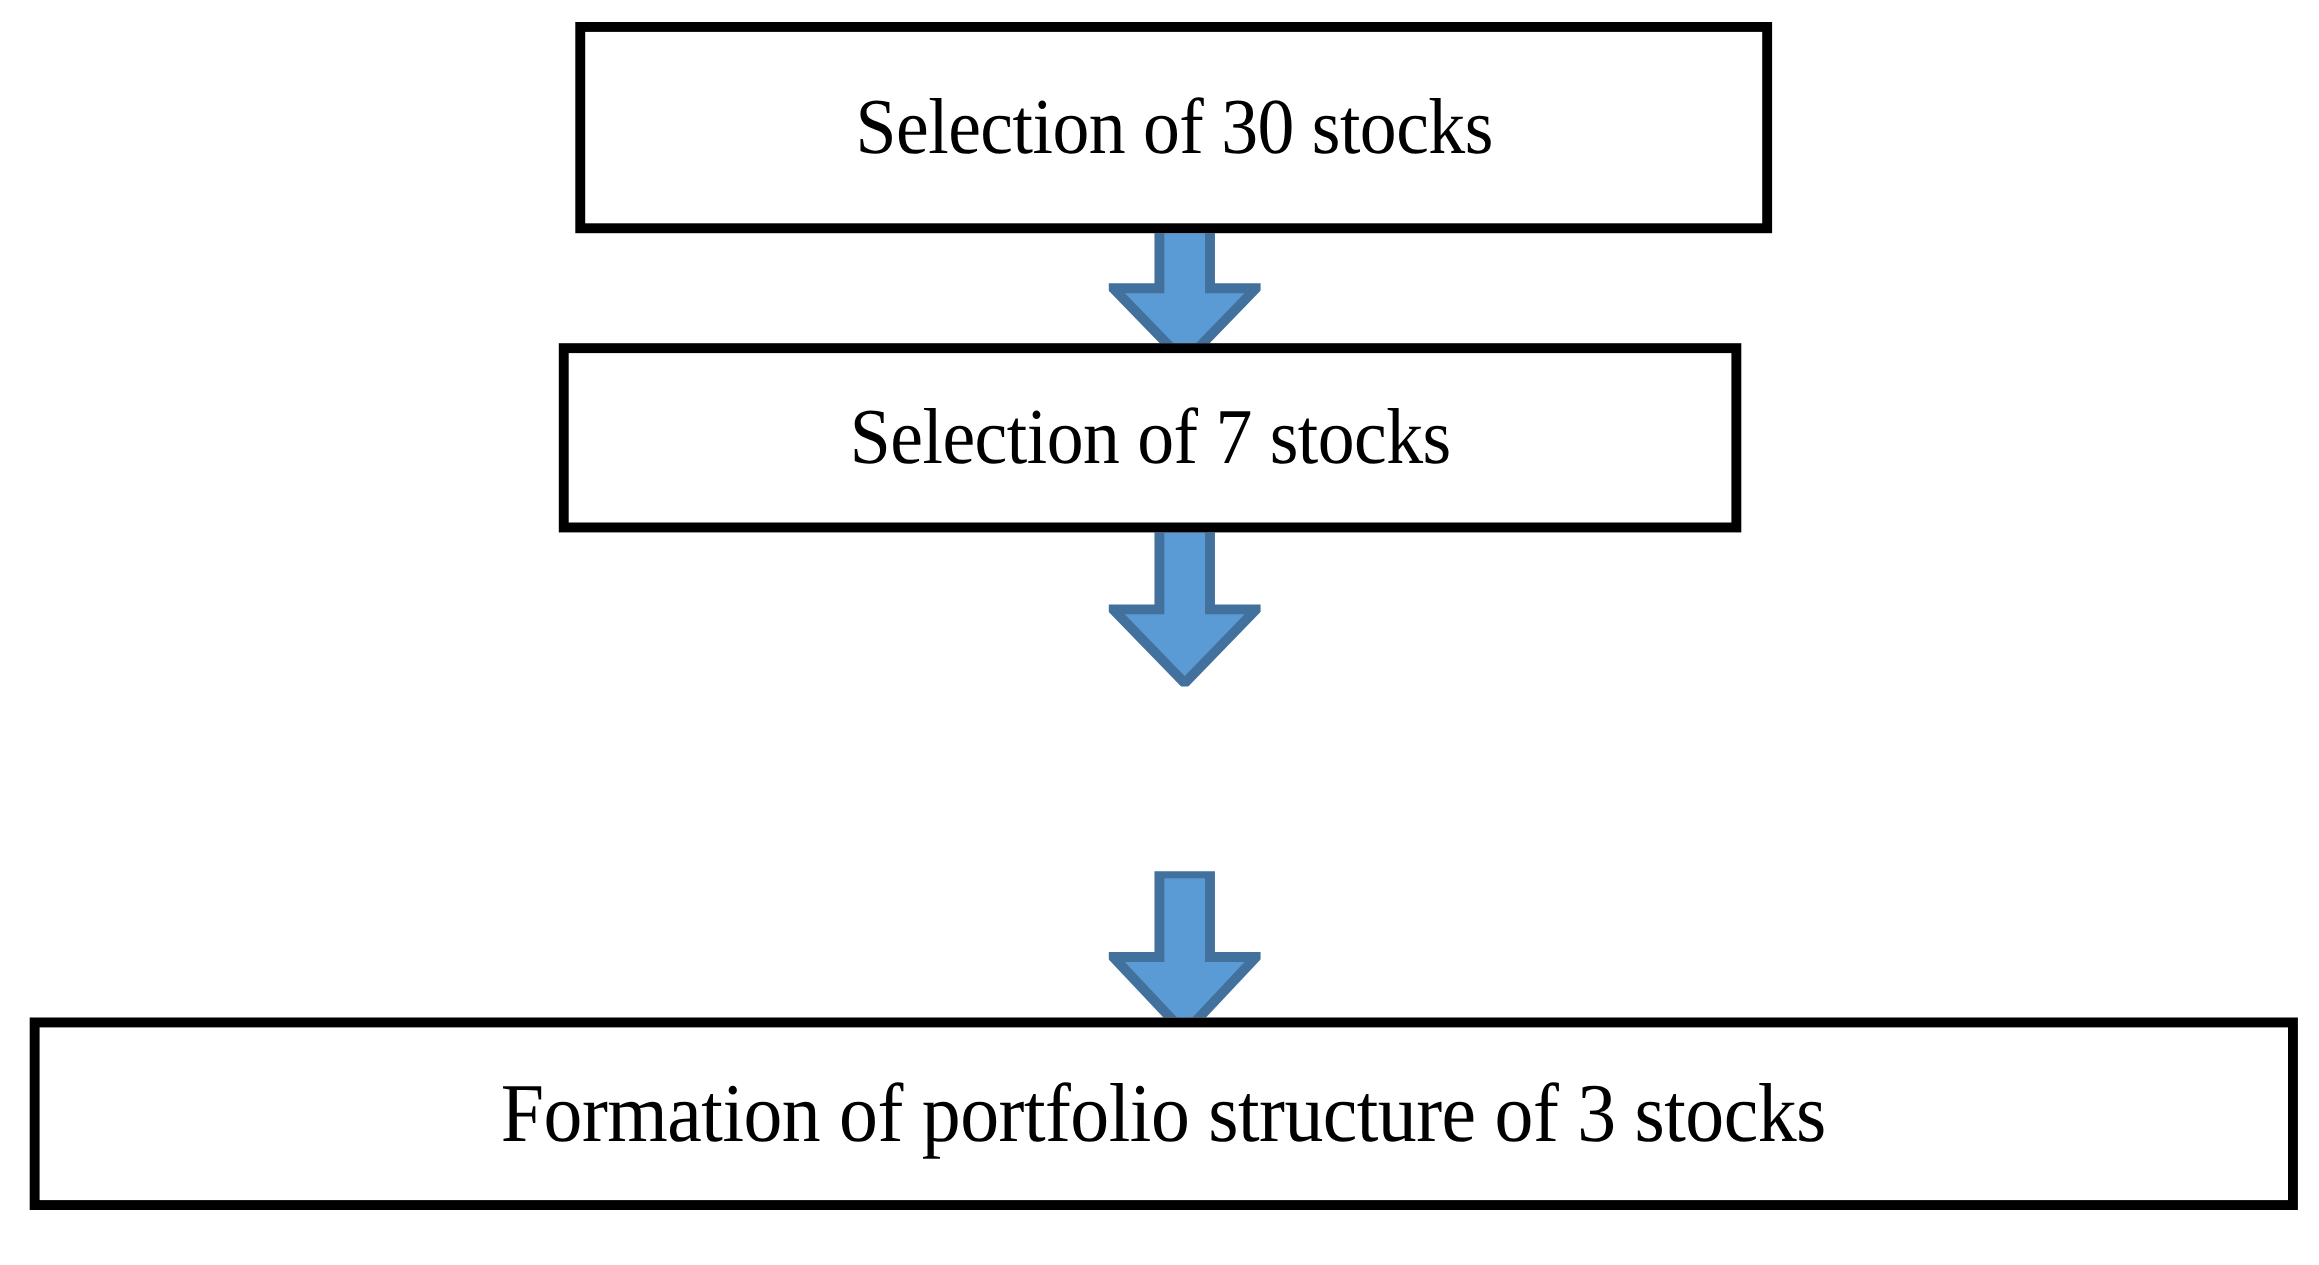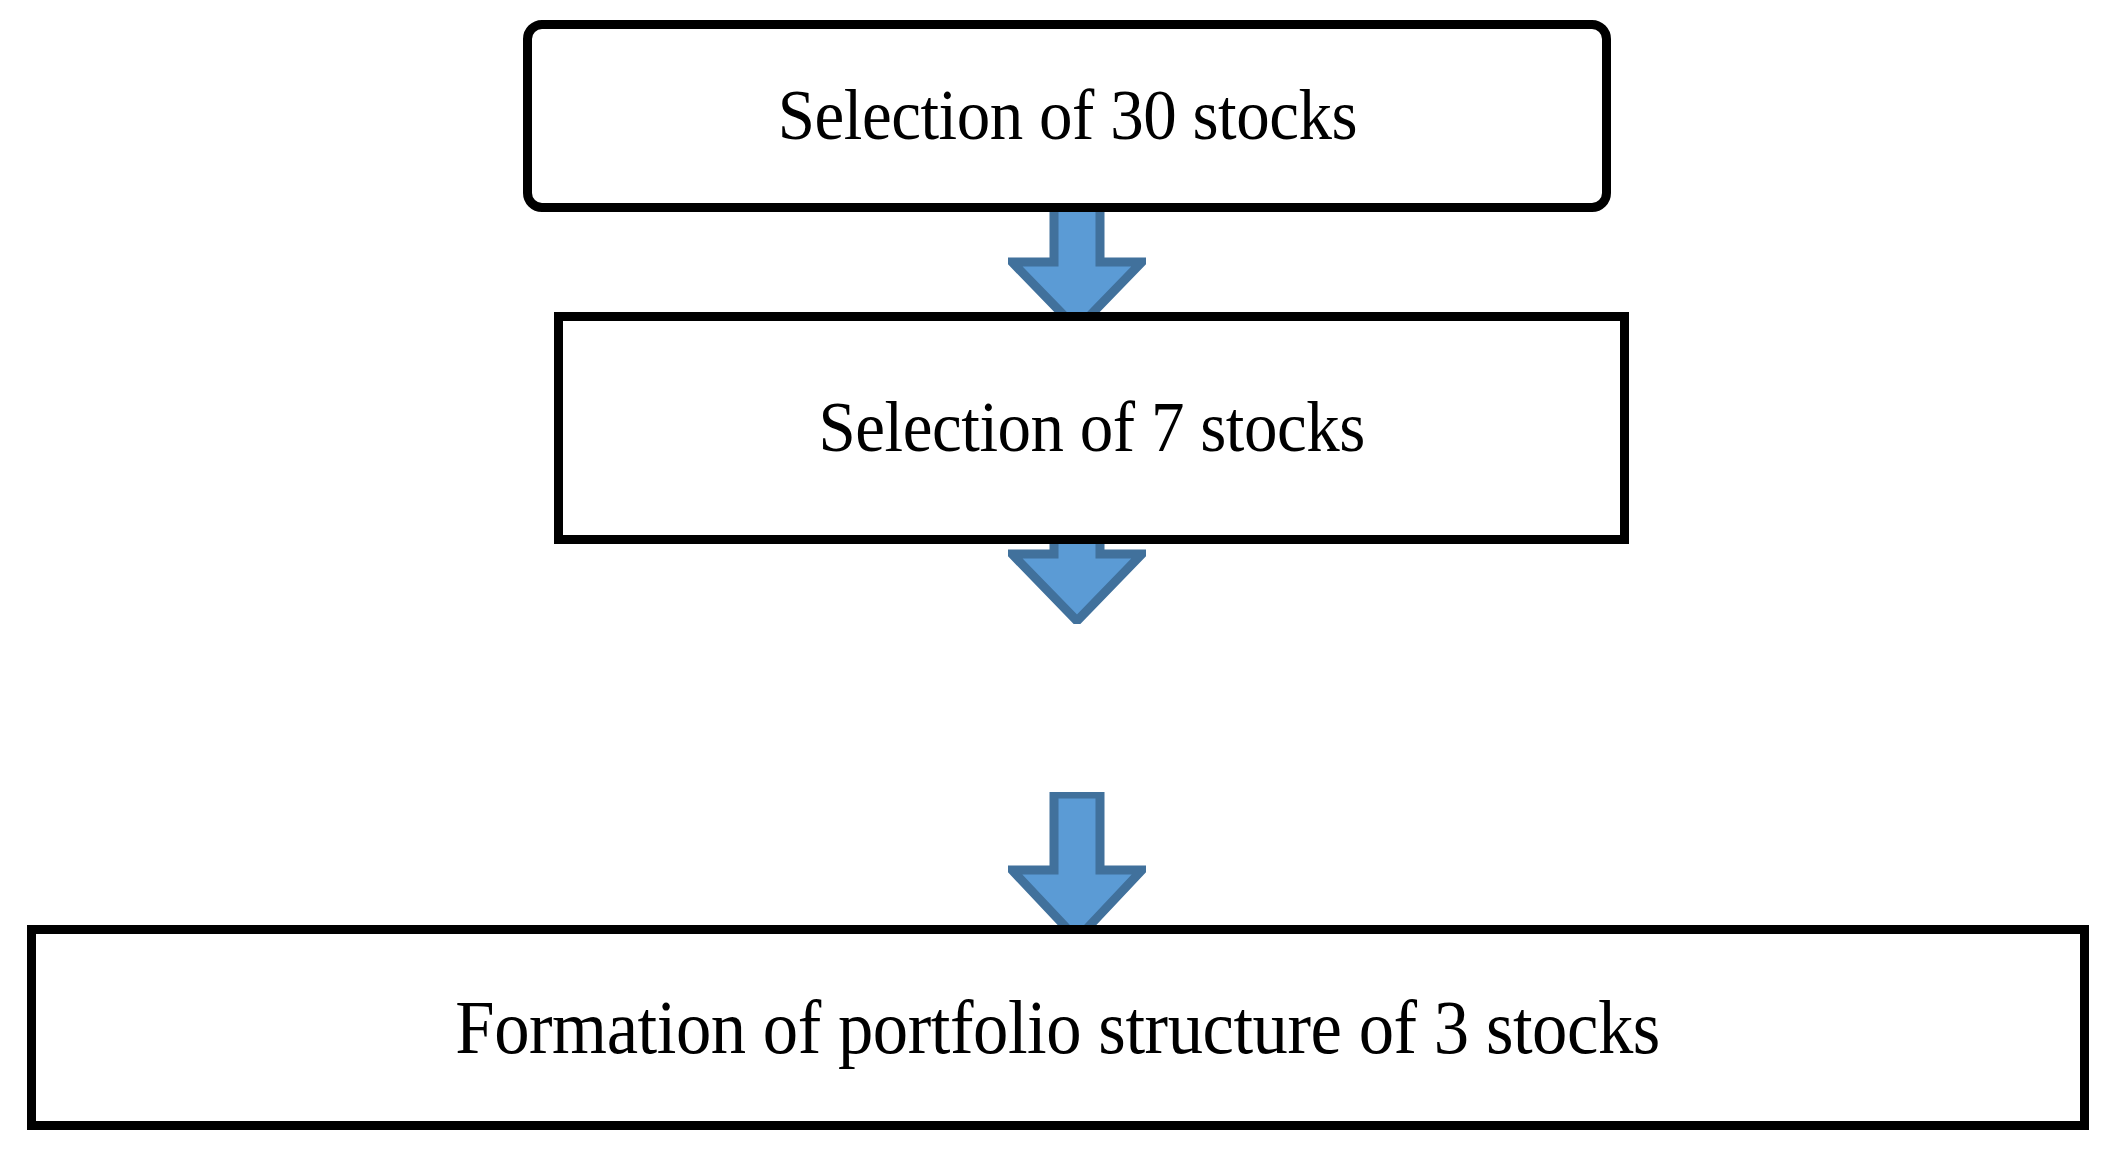--- a/index.html
+++ b/index.html
@@ -32,24 +32,24 @@
     font-family: "Liberation Serif", "DejaVu Serif", serif;
     font-weight: 400;
     line-height: 1.05;
     white-space: nowrap;
     transform: scaleX(0.93);
     transform-origin: center center;
     letter-spacing: -0.5px;
   }
 
   
-  #node-1 { left: 523px;  top: 20px;   width: 1088px; height: 192px; border-radius: 19px; }
-  #node-2 { left: 554px;  top: 312px;  width: 1075px; height: 232px; }
+  #node-1 { left: 523px;  top: 20px;   width: 1088px; height: 192px; }
+  #node-2 { left: 508px;  top: 312px;  width: 1075px; height: 172px; }
   #node-3 { left: 25px;   top: 602px;  width: 2030px; height: 216px; }
-  #node-4 { left: 27px;   top: 925px;  width: 2062px; height: 205px; }
+  #node-4 { left: 27px;   top: 925px;  width: 2062px; height: 175px; }
 
   #node-1 .node-label { font-size: 72px; }
   #node-2 .node-label { font-size: 72px; }
   #node-3 .node-label { font-size: 76px; }
   #node-4 .node-label { font-size: 76px; }
 
   
   .connector {
     position: absolute;
     z-index: 1;

